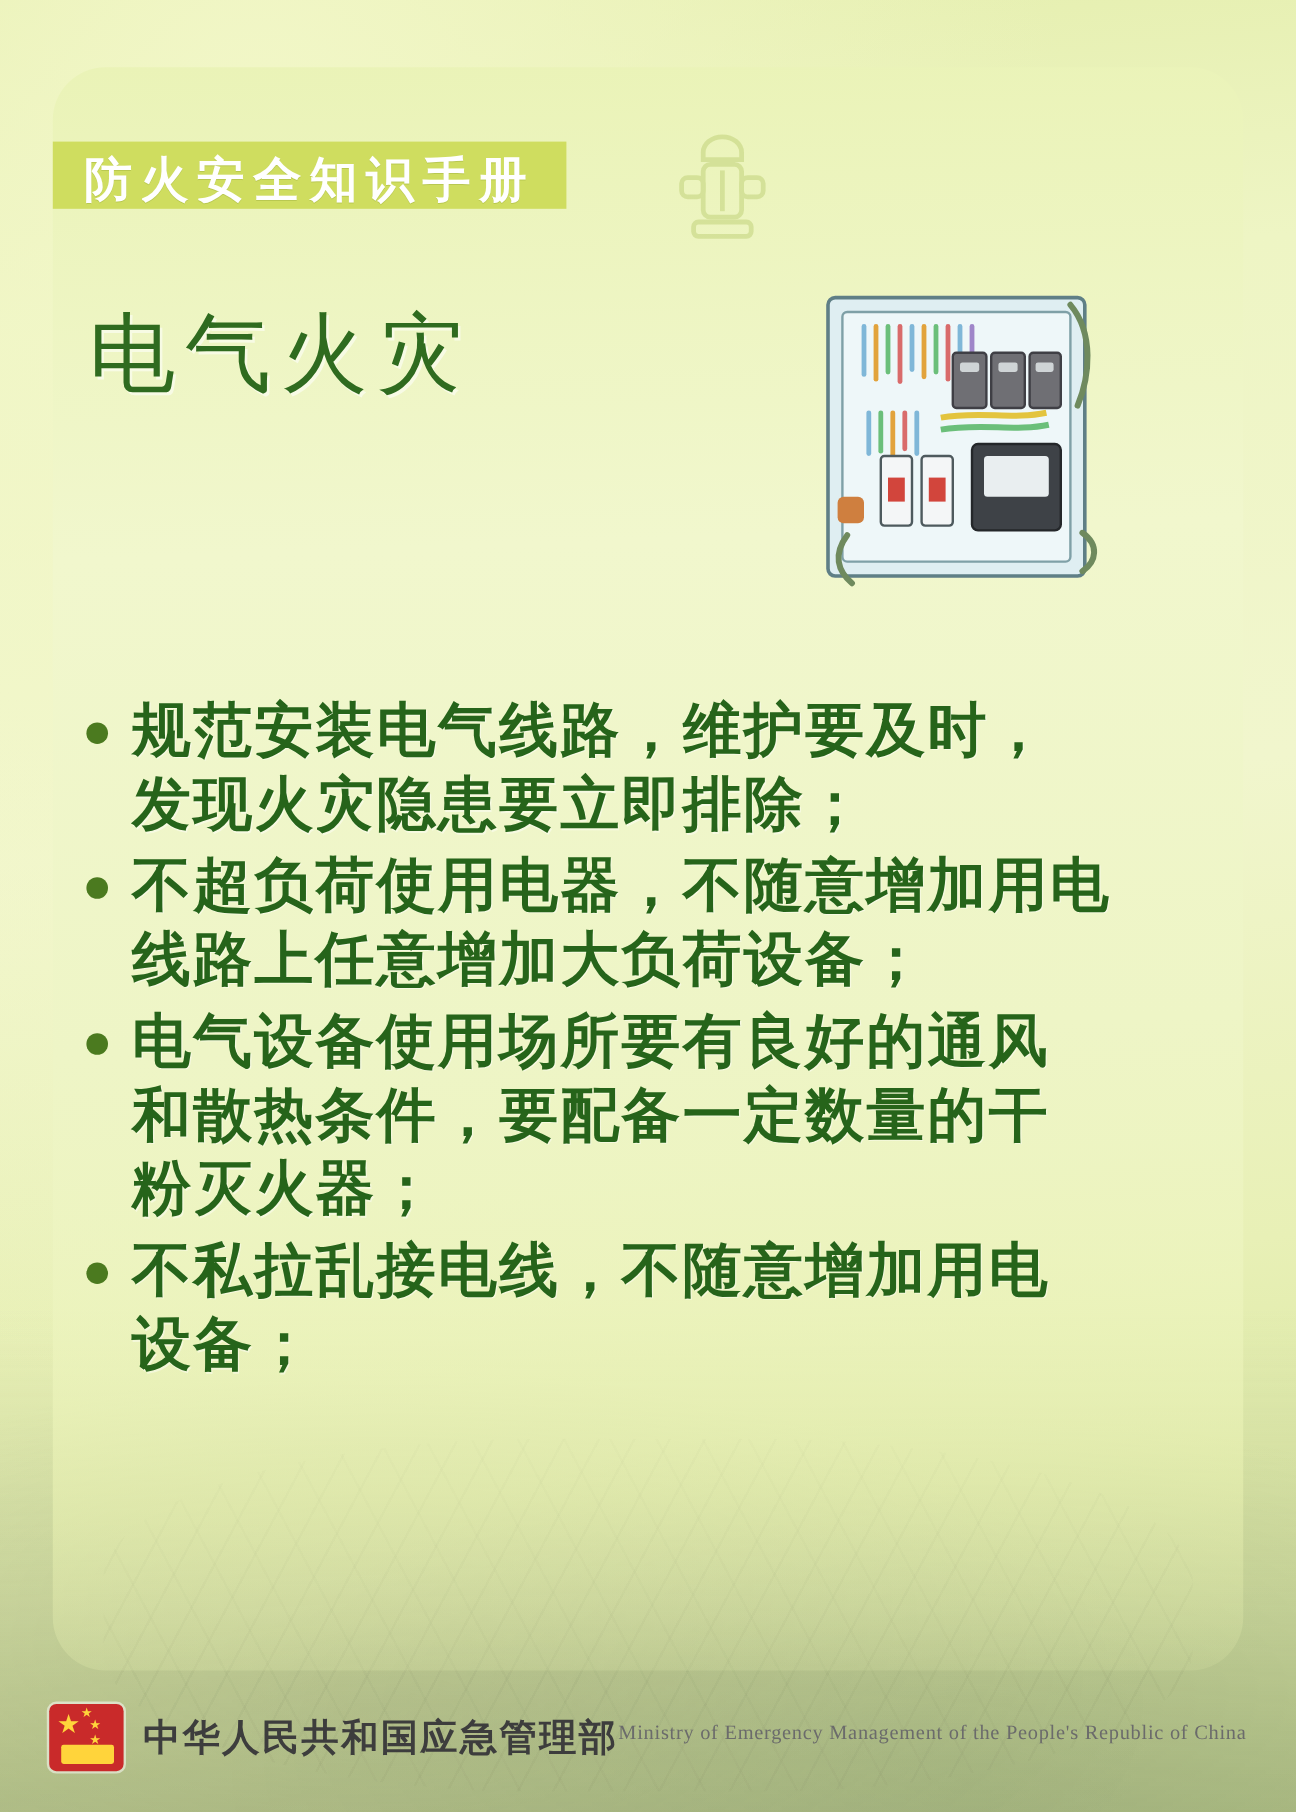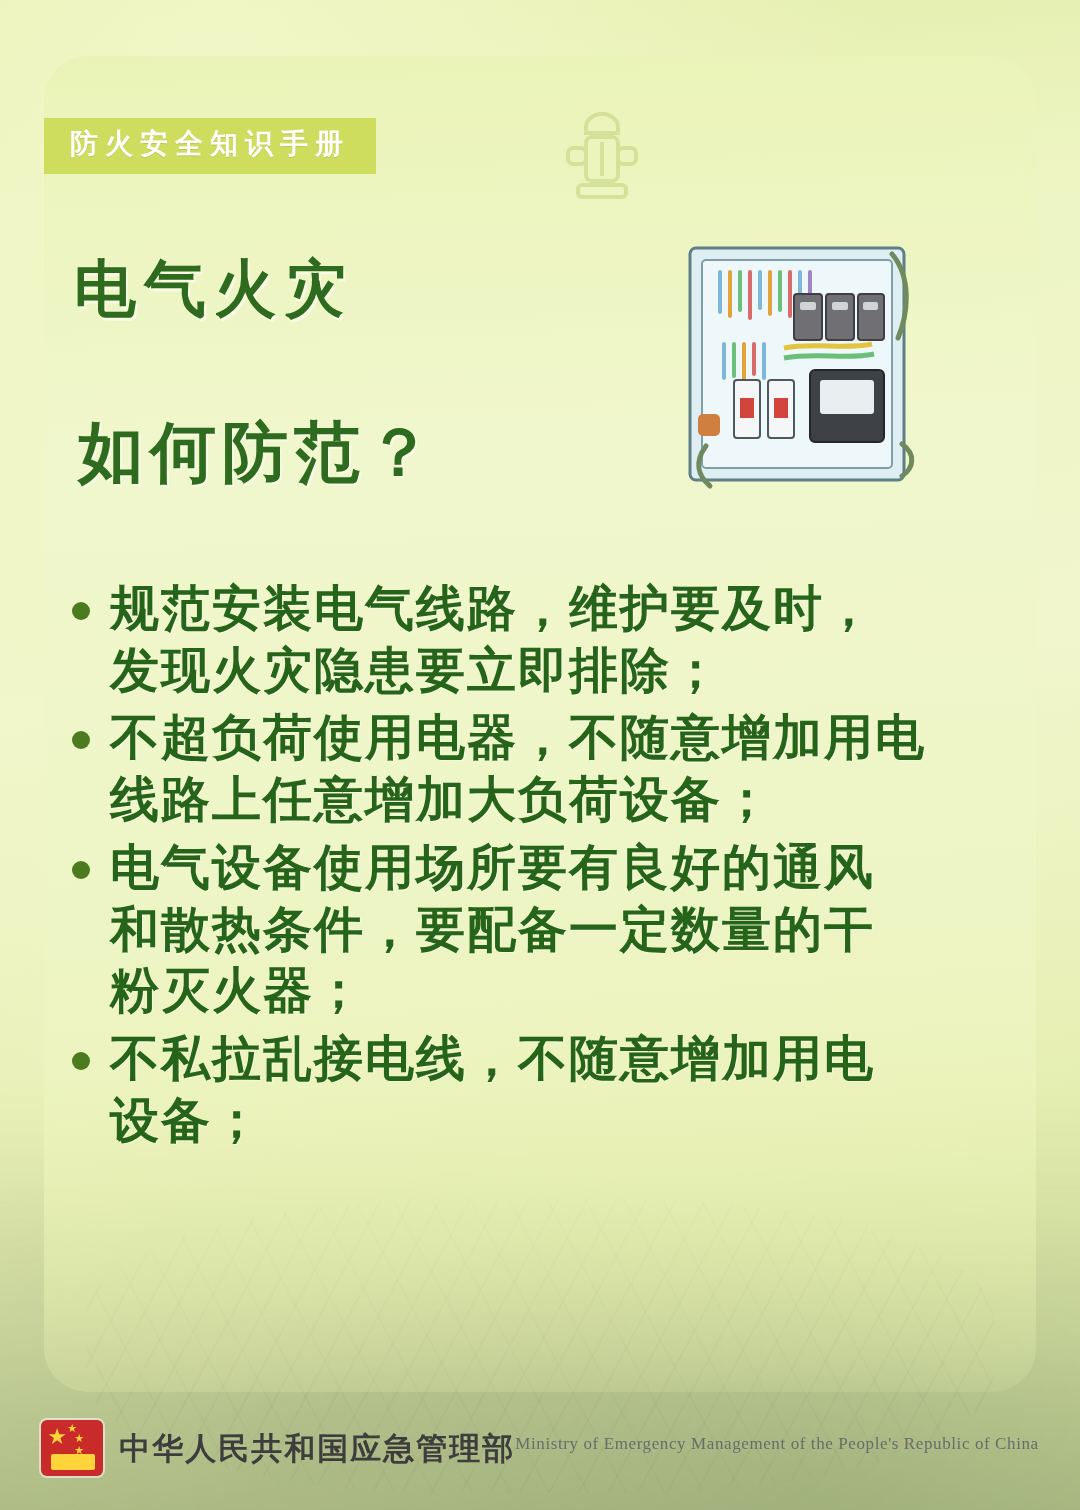--- a/index.html
+++ b/index.html
@@ -63,37 +63,37 @@
     left: 556px;
     top: 104px;
     width: 92px;
     height: 106px;
     opacity: .45;
   }
   .ribbon {
     position: absolute;
     left: 44px;
     top: 118px;
-    padding: 12px 26px 16px 26px;
+    padding: 12px 26px 4px 26px;
     background: #cfdd5f;
     color: #ffffff;
-    font-size: 28px;
+    font-size: 40px;
     font-weight: bold;
     letter-spacing: 7px;
     line-height: 1;
     white-space: nowrap;
     font-family: "DejaVu Sans", "Liberation Sans", sans-serif;
     text-shadow: 0 1px 0 rgba(120,140,40,0.25);
   }
   .title {
     position: absolute;
     left: 74px;
     top: 258px;
-    font-size: 62px;
-    font-weight: bold;
+    font-size: 72px;
+    font-weight: normal;
     color: #2f6b1f;
     letter-spacing: 8px;
     line-height: 1;
     font-family: "DejaVu Sans", "Liberation Sans", sans-serif;
     text-shadow: 2px 3px 0 rgba(255,255,255,0.55);
   }
   .subtitle {
     position: absolute;
     left: 78px;
     top: 420px;
@@ -216,21 +216,20 @@
       <rect x="62" y="44" width="18" height="16" rx="5"></rect>
       <rect x="22" y="81" width="48" height="12" rx="4"></rect>
       <line x1="46" y1="38" x2="46" y2="72"></line>
     </g>
   </svg>
 
   <div class="ribbon">防火安全知识手册</div>
 
   <div class="title">电气火灾</div>
 
-  <div class="subtitle">如何防范？</div>
 
   <svg class="illus" viewBox="0 0 262 272">
     <rect x="14" y="10" width="214" height="232" rx="6" fill="#dfeef2" stroke="#5f7f86" stroke-width="3"></rect>
     <rect x="26" y="22" width="190" height="208" rx="4" fill="#eef7f9" stroke="#7fa0a7" stroke-width="2"></rect>
 
     <g stroke-width="4" stroke-linecap="round">
       <line x1="44" y1="34" x2="44" y2="74" stroke="#7fb7d8"></line>
       <line x1="54" y1="34" x2="54" y2="78" stroke="#e2a33c"></line>
       <line x1="64" y1="34" x2="64" y2="72" stroke="#6bbf7a"></line>
       <line x1="74" y1="34" x2="74" y2="80" stroke="#d96b6b"></line>

